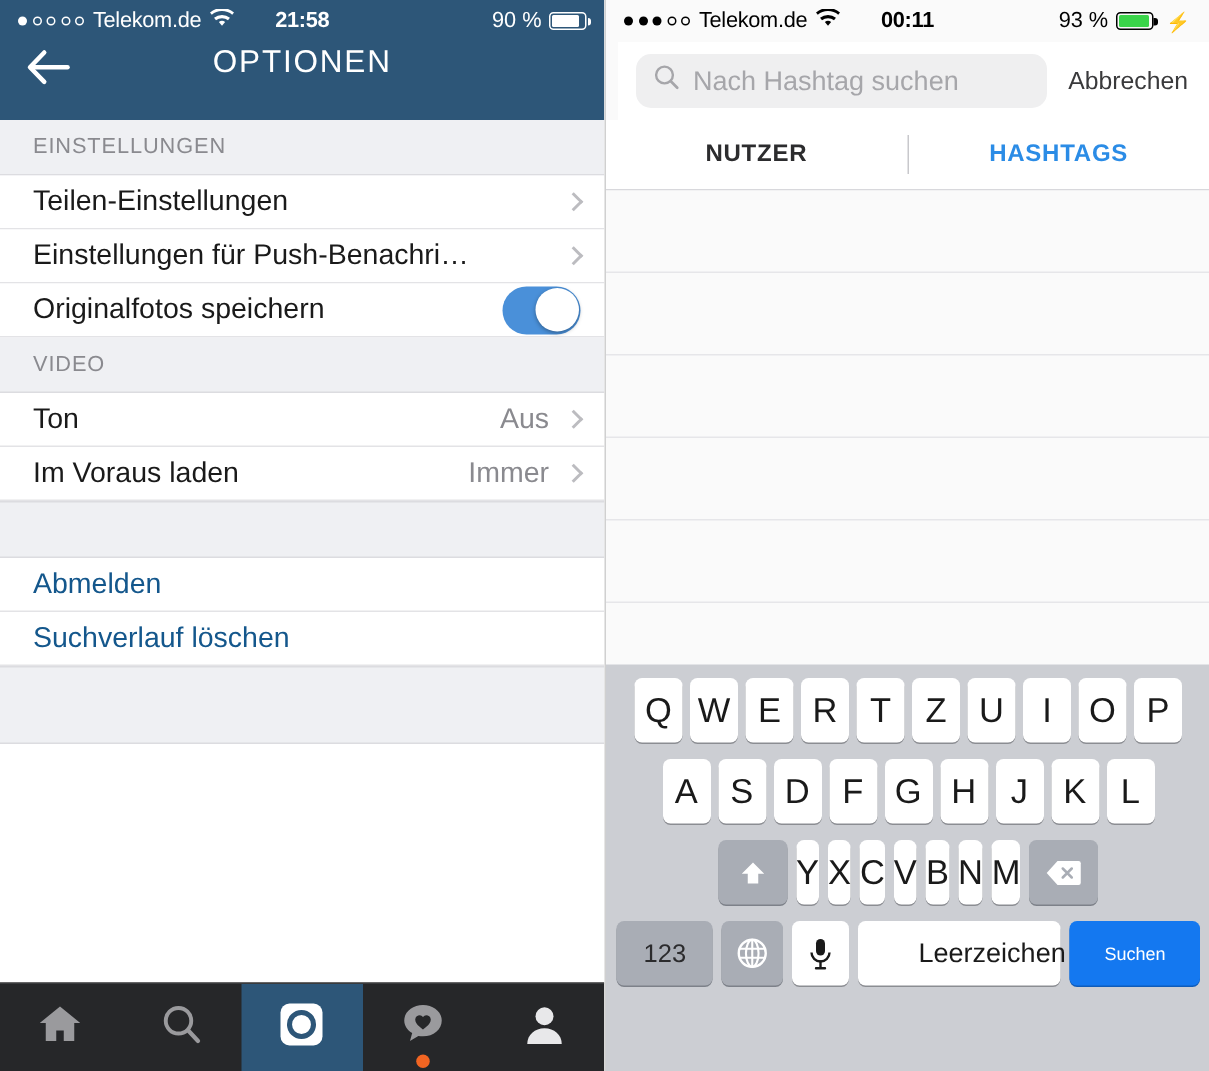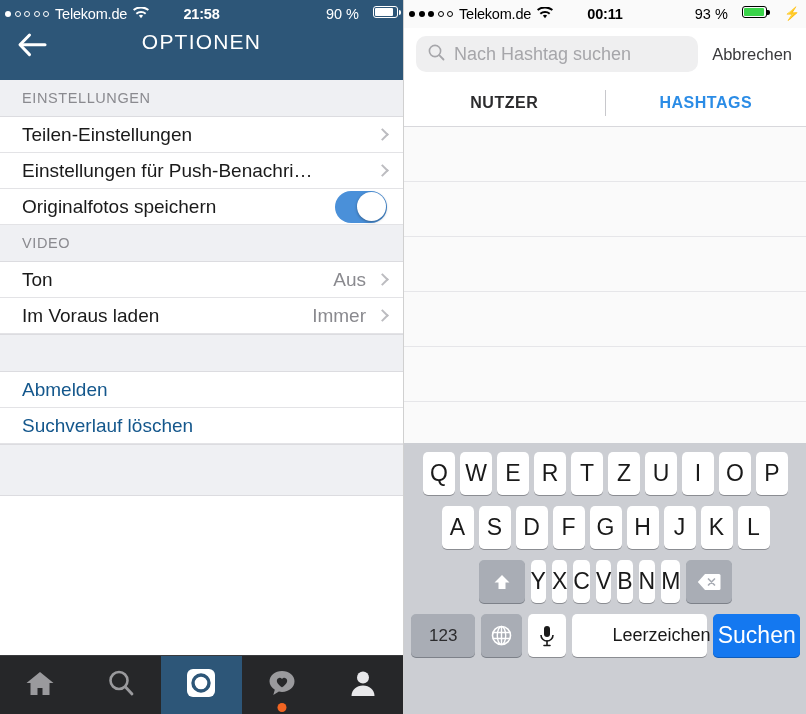--- a/index.html
+++ b/index.html
@@ -12,39 +12,39 @@
   .screens { display: flex; width: 806px; height: 714px; }
   .phone { position: relative; width: 403px; height: 714px; overflow: hidden; }
 
   
   .left { background: #ffffff; }
   .navbar {
     background: #2d5678; height: 80px; position: relative;
   }
   .statusbar {
     height: 28px; display: flex; align-items: center;
-    padding: 0 5px; font-size: 14.5px; position: relative;
+    padding: 0 12px; font-size: 14.5px; position: relative;
   }
   .statusbar.dark { color: #ffffff; }
   .statusbar.light { color: #000000; }
   .sb-dots { display: flex; align-items: center; gap: 3.5px; margin-right: 6px; }
   .dot { width: 6px; height: 6px; border-radius: 50%; }
   .statusbar.dark .dot.on { background: #ffffff; }
   .statusbar.dark .dot.off { background: transparent; border: 1px solid #ffffff; width:6px; height:6px;}
   .statusbar.light .dot.on { background: #000000; }
   .statusbar.light .dot.off { background: transparent; border: 1px solid #000000; width:6px;height:6px;}
   .carrier { font-size: 14.5px; letter-spacing: -0.2px; }
   .wifi { margin-left: 6px; display:inline-block; }
   .sb-time {
     position: absolute; left: 0; right: 0; text-align: center;
     font-size: 14.5px; font-weight: bold; letter-spacing: -0.2px;
     pointer-events: none;
   }
   .sb-right {
-    margin-left: auto; display: flex; align-items: flex-start; gap: 14px;
+    margin-left: auto; display: flex; align-items: center; gap: 5px;
     font-size: 14.5px; z-index: 2;
   }
   .batt {
     width: 25px; height: 12px; border-radius: 3px; position: relative;
     display: inline-block;
   }
   .batt.white { border: 1.5px solid #ffffff; }
   .batt.white::after {
     content:""; position:absolute; right:-4px; top:3px; width:2.5px; height:5px;
     background:#ffffff; border-radius:0 2px 2px 0;
@@ -105,21 +105,21 @@
   .tab.active { background: #2d5678; }
   .tab .badge {
     position: absolute; bottom: 2px; left: 50%; transform: translateX(-50%);
     width: 9px; height: 9px; border-radius: 50%; background: #f26522;
   }
 
   
   .right { background: #fafafa; border-left: 1px solid #d0d0d0; }
   .searchbar {
     height: 52px; background: #ffffff; display: flex; align-items: center;
-    padding: 0 10px 0 12px; gap: 10px;
+    padding: 0 10px 0 12px; gap: 10px; margin-left: 8px;
   }
   .searchfield {
     flex: 1; height: 36px; background: #efeff0; border-radius: 10px;
     display: flex; align-items: center; padding: 0 12px; gap: 9px;
   }
   .searchfield .ph { color: #a6a6aa; font-size: 18px; }
   .cancel { color: #3a3a3c; font-size: 16.5px; padding: 0 4px; cursor: pointer; }
 
   .tabs {
     height: 47px; background: #ffffff; display: flex; align-items: center;
@@ -146,21 +146,21 @@
     font-size: 23px; color: #1a1a1a; box-shadow: 0 1px 0 #8b8d92;
     cursor: pointer; user-select: none;
   }
   .r1 .key { width: 32px; margin: 0 2.5px; }
   .r2 .key { width: 32px; margin: 0 2.5px; }
   .key.wide-fn { background: #a9adb5; width: 46px; box-shadow: 0 1px 0 #7d8189; }
   .key.num { background: #a9adb5; width: 67px; box-shadow: 0 1px 0 #7d8189; font-size: 17px; color:#2b2b2d;}
   .key.globe { background: #a9adb5; width: 42px; box-shadow: 0 1px 0 #7d8189; }
   .key.mic { background: #ffffff; width: 40px; }
   .key.space { width: 135px; font-size: 18px; padding-left: 43px; }
-  .key.go { background: #1478f0; color: #ffffff; width: 90px; font-size: 23px; box-shadow: 0 1px 0 #0f5cba; }
+  .key.go { background: #1478f0; color: #ffffff; width: 90px; font-size: 12px; box-shadow: 0 1px 0 #0f5cba; }
   .r4 { padding: 0 4px; }
   .r4 .key { margin: 0 3px; }
   .r5 { padding: 0 4px; }
   .r5 .key { margin: 0 3px; height: 43px; }
 </style>
 </head>
 <body>
 
 <div class="screens">
 

